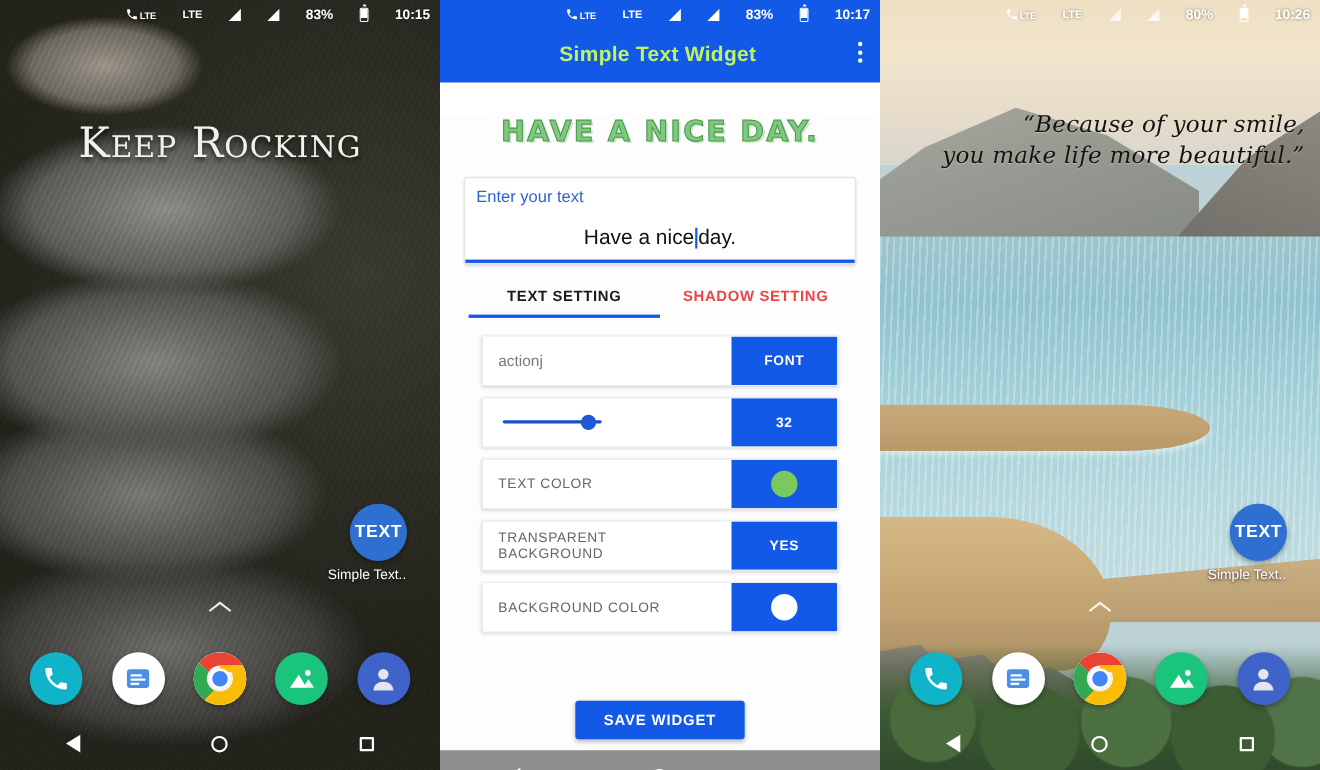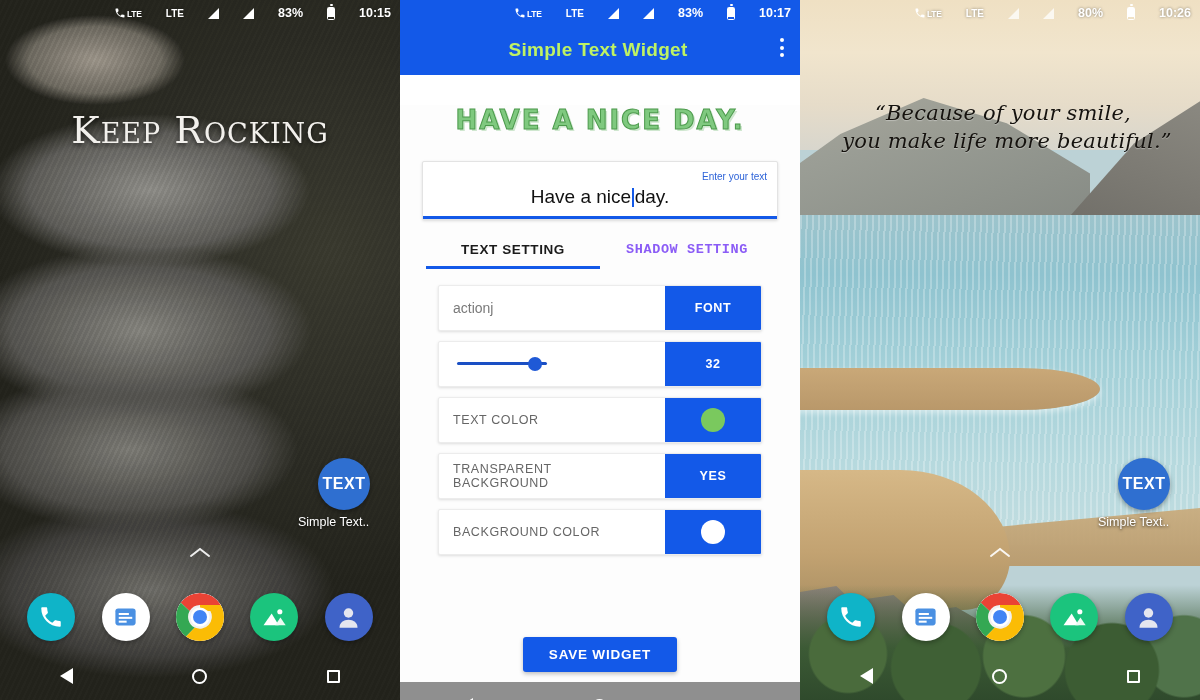--- a/index.html
+++ b/index.html
@@ -121,21 +121,21 @@
   .widget-keep {
     position:absolute; top:108px; left:0; right:0; text-align:center;
     color:#f2f0ec; font-family:"DejaVu Serif", serif;
     font-size:38px; letter-spacing:1px; font-variant:small-caps;
     text-shadow:0 2px 5px rgba(0,0,0,0.65); z-index:5;
   }
   .widget-quote {
     position:absolute; top:100px; left:20px; right:14px; z-index:5;
     color:#15120e; font-family:"DejaVu Serif", serif;
     font-style:italic; font-size:21px; line-height:1.32;
-    text-align:center; letter-spacing:0.2px;
+    text-align:right; letter-spacing:0.2px;
     text-shadow:0 1px 1px rgba(255,255,255,0.35);
   }
   .widget-quote .ql { display:block; }
   .widget-quote .ql2 { padding-left:8px; }
 
   
   .app-icon-wrap { position:absolute; z-index:5; width:92px; text-align:left; }
   .app-icon-wrap.left  { left:298px; top:458px; }
   .app-circle {
     width:52px; height:52px; border-radius:50%;
@@ -209,41 +209,41 @@
     text-shadow:2px 2px 0 rgba(120,190,120,0.35);
   }
 
   .input-card {
     margin:26px 22px 0 22px; background:#fff;
     border:1px solid #e3e3e3; border-radius:2px;
     box-shadow:0 1px 3px rgba(0,0,0,0.14);
     padding:9px 10px 0 10px; position:relative;
   }
   .input-label {
-    text-align:right; color:#2d63d8; font-size:10px; margin-bottom:4px;
+    text-align:left; color:#2d63d8; font-size:15px; margin-bottom:18px;
   }
   .input-value {
     text-align:center; font-size:19px; color:#111; padding-bottom:8px;
     position:relative;
   }
   .caret {
     display:inline-block; width:1.6px; height:19px; background:#1359e8;
     vertical-align:-4px; margin:0 1px;
   }
   .input-underline { height:2.5px; background:#1359e8; margin:0 -10px; }
 
   .tabs {
     display:flex; margin:22px 26px 0 26px;
   }
   .tab {
     flex:1; text-align:center; padding-bottom:9px;
     font-size:13.5px; font-weight:bold; letter-spacing:0.6px;
   }
   .tab.active { color:#1b1b1b; border-bottom:3px solid #1359e8; }
-  .tab.inactive { color:#8b5cf6; border-bottom:3px solid transparent;font-family:Liberation Mono, monospace; }
+  .tab.inactive { color:#ef4444; border-bottom:3px solid transparent; }
 
   .rows { margin:16px 38px 0 38px; display:flex; flex-direction:column; gap:10px; }
   .row {
     display:flex; height:46px; background:#fff;
     border:1px solid #ececec; border-radius:2px;
     box-shadow:0 1px 3px rgba(0,0,0,0.13); overflow:hidden;
   }
   .row-left {
     flex:1; display:flex; align-items:center; padding:0 14px;
     font-size:12.5px; color:#666; letter-spacing:0.6px;

